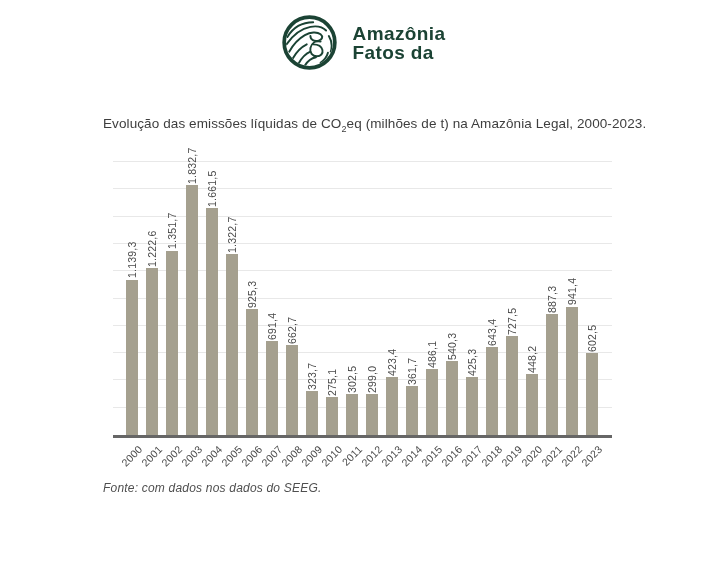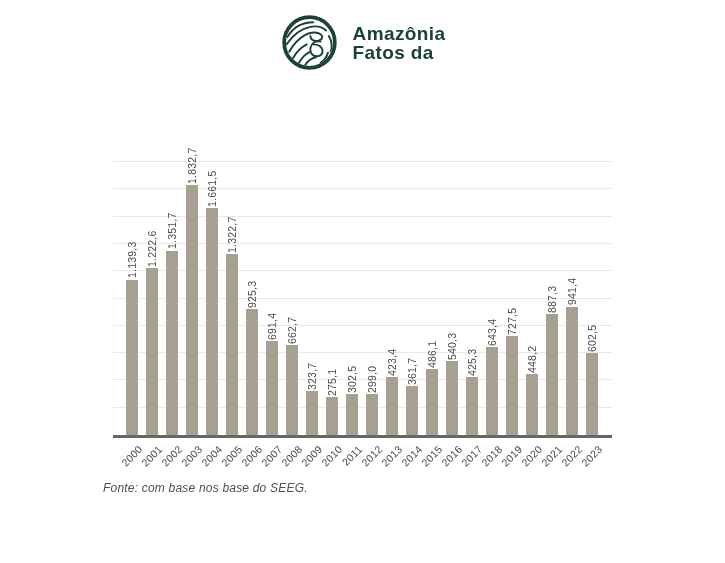--- a/index.html
+++ b/index.html
@@ -90,20 +90,21 @@
         <path d="M27,57 C30,52 34,49 39,48"></path>
         <path d="M44,54 C48,51 51,47 52,43"></path>
       </g>
     </svg>
     <div class="brand-text">
       <span>Amazônia</span>
       <span>Fatos da</span>
     </div>
   </header>
 
+  <h1 class="chart-title"><span>Evolução das emissões líquidas de CO</span><sub>2</sub><span>eq (milhões de t) na Amazônia Legal, 2000-2023.</span></h1>
 
   <div class="chart" style="--bar-color: #a5a08f; --grid-color: #e8e8e8; --axis-color: #666666; --label-color: #4a4a4a;">
     <div class="plot" id="plot">
         <div class="gridline" style="bottom: 27.3px;"></div>
         <div class="gridline" style="bottom: 54.6px;"></div>
         <div class="gridline" style="bottom: 81.9px;"></div>
         <div class="gridline" style="bottom: 109.2px;"></div>
         <div class="gridline" style="bottom: 136.5px;"></div>
         <div class="gridline" style="bottom: 163.8px;"></div>
         <div class="gridline" style="bottom: 191.1px;"></div>
@@ -180,15 +181,15 @@
         <span class="year-label" style="left: 317px;">2017</span>
         <span class="year-label" style="left: 337px;">2018</span>
         <span class="year-label" style="left: 357px;">2019</span>
         <span class="year-label" style="left: 377px;">2020</span>
         <span class="year-label" style="left: 397px;">2021</span>
         <span class="year-label" style="left: 417px;">2022</span>
         <span class="year-label" style="left: 437px;">2023</span>
       </div>
   </div>
 
-  <p class="source">Fonte: com base nos base do SEEG.</p>
+  <p class="source">Fonte: com dados nos dados do SEEG.</p>
 
 </div>
 
 </body></html>

